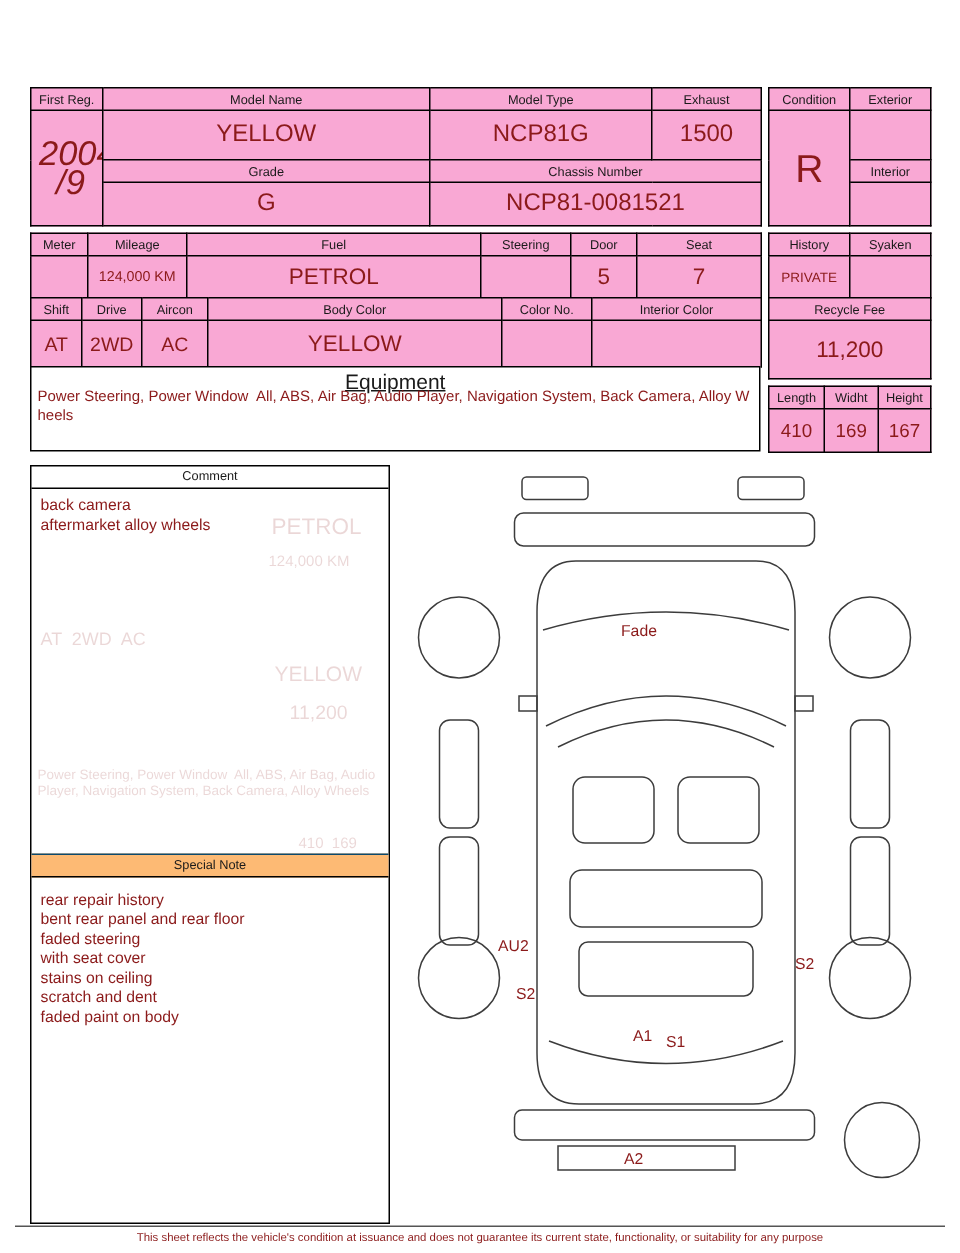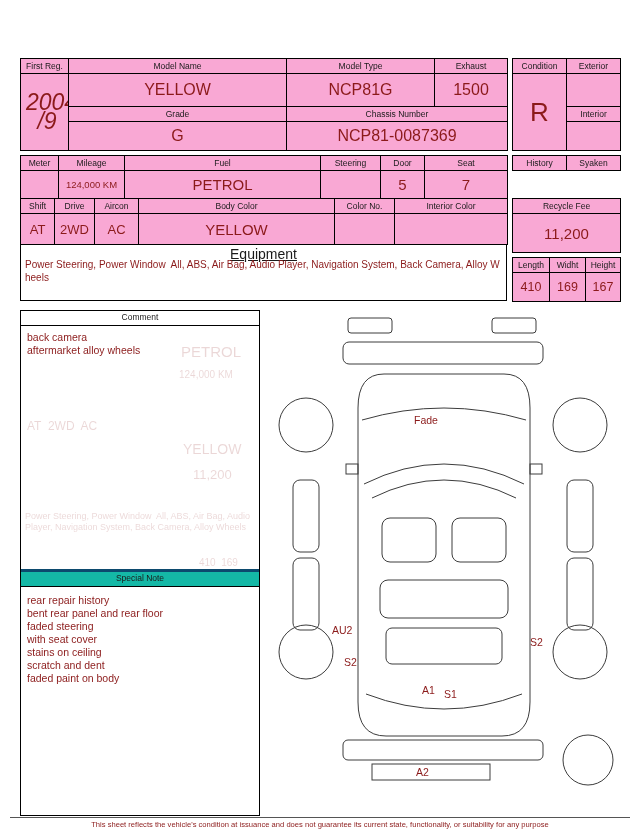--- a/index.html
+++ b/index.html
@@ -14,22 +14,22 @@
   .v15{font-size:15px;} .v16{font-size:16px;} .v13{font-size:13px;} .v10{font-size:9.5px;} .v12{font-size:12.5px;margin-top:36px;}
   .firstreg{font-size:23px;text-align:left;padding-left:5px !important;line-height:19px;font-style:italic;}
   .cond{font-size:26px;}
   .private{font-size:9px;}
   .eqbox{position:absolute;left:20px;top:244px;width:485px;height:55px;border:1px solid #000;background:#fff;}
   .eqbox .eqlbl{height:12px;text-align:center;font-size:14px;color:#1a1a1a;padding-top:1px;text-decoration:underline;}
   .eqbox .eqval{padding:1px 4px;color:#8B1A1A;font-size:10px;line-height:12.5px;white-space:pre-wrap;word-break:break-all;}
   .panel{position:absolute;left:20px;top:310px;width:238px;height:504px;border:1px solid #000;background:#fff;}
   .panel-hdr{height:13px;border-bottom:1px solid #000;text-align:center;font-size:8.5px;color:#1a1a1a;padding-top:1px;}
   .cmt{position:absolute;left:6px;top:20px;color:#8B1A1A;font-size:10.5px;line-height:13px;}
-  .special-hdr{position:absolute;left:0;right:0;top:258px;height:13px;border-top:3px solid #0c4a6e;border-bottom:1px solid #000;
-               text-align:center;font-size:8.5px;color:#1a1a1a;padding-top:1px;background:#14b8a6;}
+  .special-hdr{position:absolute;left:0;right:0;top:258px;height:13px;border-top:1px solid #0c4a6e;border-bottom:1px solid #000;
+               text-align:center;font-size:8.5px;color:#1a1a1a;padding-top:1px;background:#fdba74;}
   .snote{position:absolute;left:6px;top:283px;color:#8B1A1A;font-size:10.5px;line-height:13px;}
   .ghost{position:absolute;color:#8B1A1A;opacity:.17;white-space:pre-wrap;filter:blur(.3px);}
   .diagram{position:absolute;left:266px;top:312px;}
   .diagram .ln{fill:none;stroke:#3c3c3c;stroke-width:1;}
   .diagram text{fill:#8B1A1A;font-size:10.5px;font-family:"Liberation Sans",sans-serif;}
   .footline{position:absolute;left:10px;right:10px;top:817px;border-top:1px solid #555;}
   .footer{position:absolute;left:0;width:100%;top:820px;text-align:center;font-size:7.6px;color:#8B1A1A;}
 </style>
 </head>
 <body>
@@ -59,21 +59,21 @@
       <td class="val v16">YELLOW</td>
       <td class="val v16">NCP81G</td>
       <td class="val v16">1500</td>
     </tr>
     <tr style="height:14px">
       <td class="hdr">Grade</td>
       <td class="hdr" colspan="2">Chassis Number</td>
     </tr>
     <tr style="height:29px">
       <td class="val v16">G</td>
-      <td class="val v16" colspan="2">NCP81-0087369</td>
+      <td class="val v16" colspan="2">NCP81-0081521</td>
     </tr>
   </tbody>
     </table>
 
   <table class="f" style="left:512px;top:58px;width:108px">
     <colgroup>
         <col style="width:54px">
         <col style="width:54px">
       </colgroup>
     <tbody>
@@ -125,20 +125,24 @@
 
   <table class="f" style="left:512px;top:155px;width:108px">
     <colgroup>
         <col style="width:54px">
         <col style="width:54px">
       </colgroup>
     <tbody>
         <tr style="height:14px">
       <td class="hdr">History</td>
       <td class="hdr">Syaken</td>
+    </tr>
+    <tr style="height:28px">
+      <td class="val private">PRIVATE</td>
+      <td class="val"></td>
     </tr>
   </tbody>
     </table>
 
   <table class="f" style="left:20px;top:198px;width:487px">
     <colgroup>
         <col style="width:34px">
         <col style="width:40px">
         <col style="width:44px">
         <col style="width:196px">

